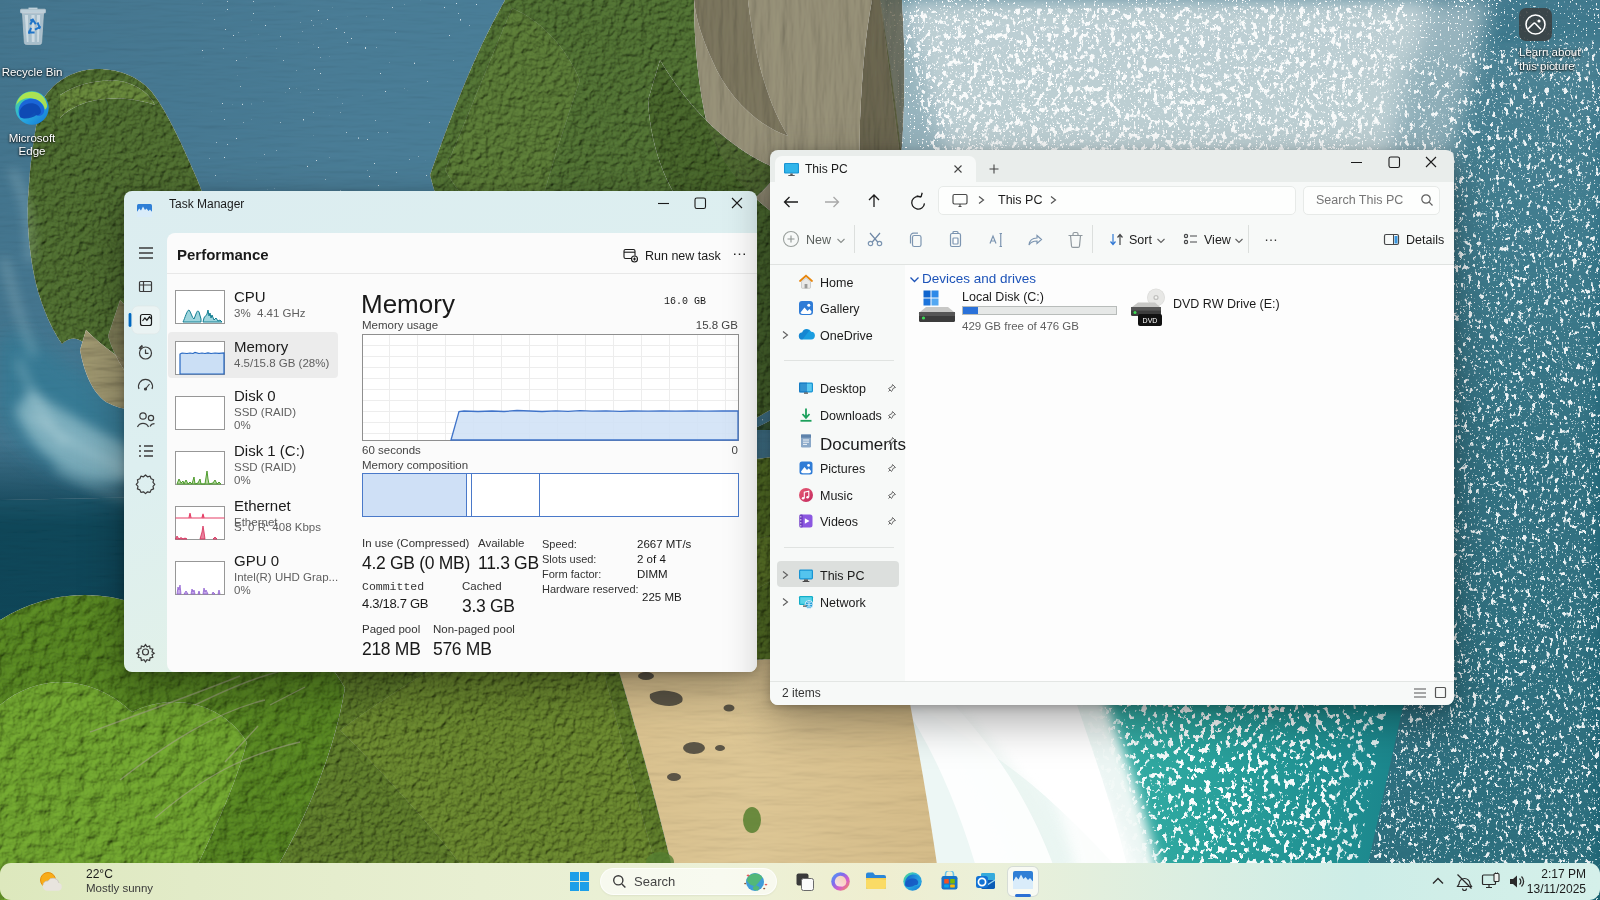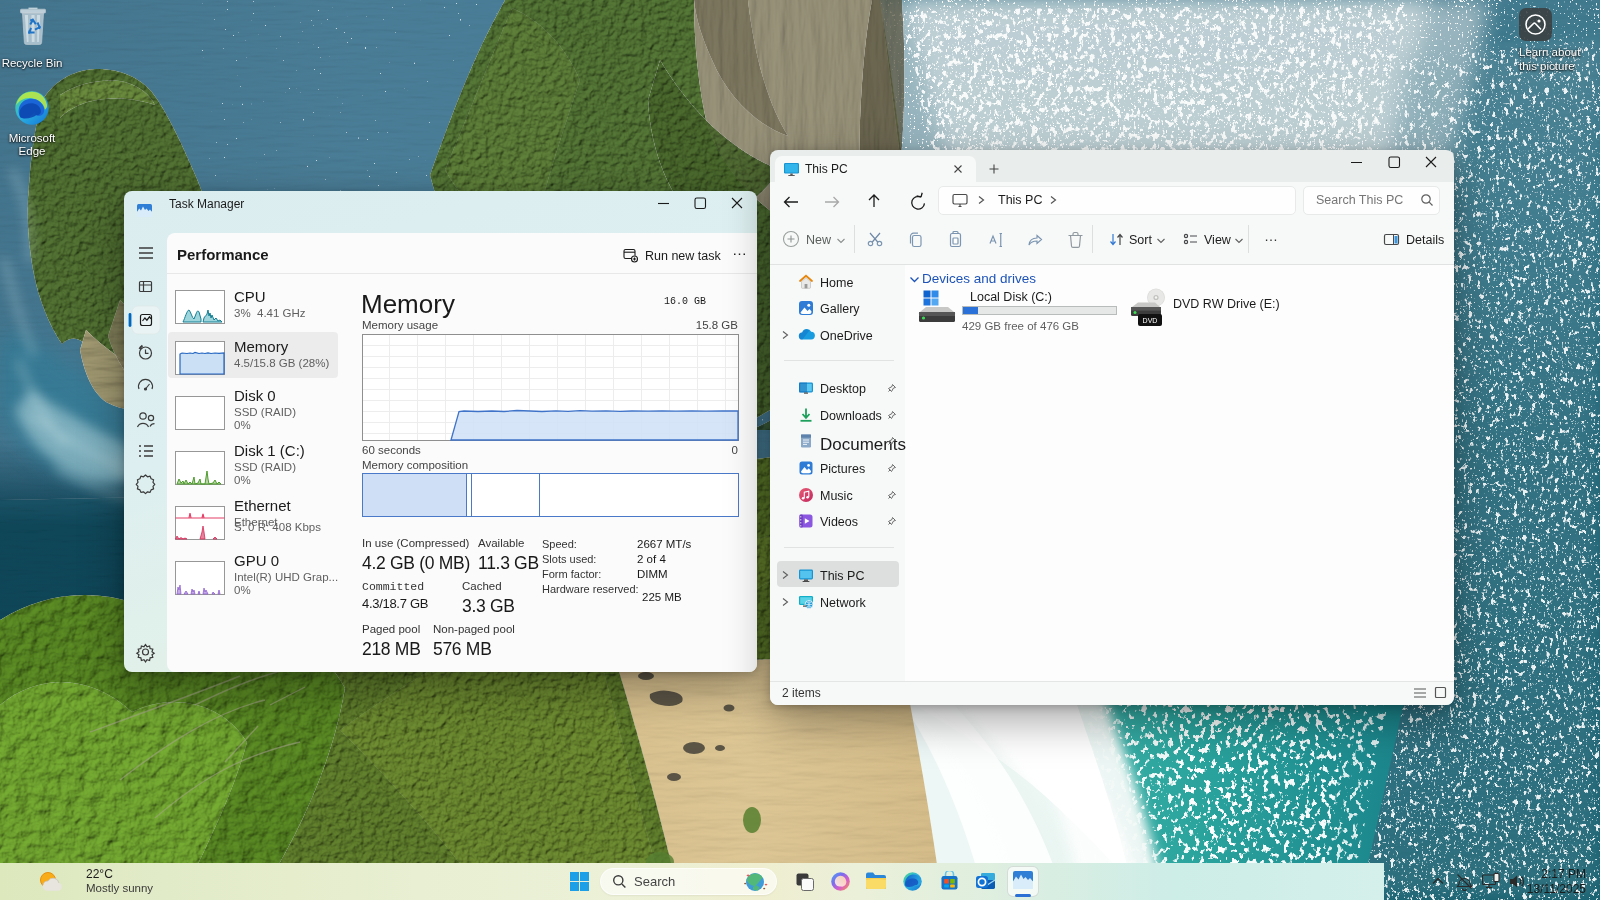--- a/index.html
+++ b/index.html
@@ -226,21 +226,21 @@
   <path d="M6.8,9 L10,9 L10.5,36 L8.8,36 Z M19,9 L22.2,9 L20.8,36 L19.2,36 Z M13.4,9 L16.6,9 L16.6,36 L13.8,36 Z" fill="#f4f8fa" fill-opacity="0.5"></path>
   <rect x="2.5" y="3.2" width="25" height="3.8" rx="0.8" fill="#dbe6ec" fill-opacity="0.8" stroke="#b9c6ce" stroke-width="0.7"></rect>
   <path d="M10.5,1.6 h9 v1.6 h-9 Z" fill="#ccdae2" fill-opacity="0.9"></path>
   <g fill="none" stroke="#1f74c8" stroke-width="2">
    <path d="M12.2,18.5 l2.8,-4.6 2.8,4.4"></path>
    <path d="M19.5,16.5 l2,4.8 -4.6,2.3"></path>
    <path d="M16.6,26.5 l-5.2,0 1.6,-4.6"></path>
    <path d="M12.2,14.5 l3,-0.8 M21.8,20 l-0.6,3 M11,27.5 l0.6,-3"></path>
   </g>
  </svg>
- <div style="font-size:11.5px;color:#fff;text-shadow:0 1px 2px rgba(0,0,0,.9),0 0 3px rgba(0,0,0,.6);margin-top:7px;">Recycle Bin</div>
+ <div style="font-size:11.5px;color:#fff;text-shadow:0 1px 2px rgba(0,0,0,.9),0 0 3px rgba(0,0,0,.6);margin-top:16px;">Recycle Bin</div>
 </div>
 <div style="position:absolute;left:0px;top:88px;width:64px;text-align:center;">
  <svg width="40" height="40" viewBox="0 0 48 48" style="margin-left:0px;">
   <defs>
    <linearGradient id="edga" x1="0" y1="0" x2="1" y2="1">
           <stop offset="0" stop-color="#4fd787"></stop>
           <stop offset="0.45" stop-color="#2cb3e0"></stop>
           <stop offset="1" stop-color="#1273d8"></stop>
         </linearGradient>
    <linearGradient id="edgb" x1="0" y1="0" x2="1" y2="0.3">
@@ -671,41 +671,41 @@
         <rect x="5.5" y="0.5" width="7" height="7" fill="#0f64ce"></rect>
         <rect x="13.5" y="0.5" width="7" height="7" fill="#2f8ae8"></rect>
         <rect x="5.5" y="8.5" width="7" height="7" fill="#1d74dc"></rect>
         <rect x="13.5" y="8.5" width="7" height="7" fill="#54a8f2"></rect>
       </g>
   <path d="M2,22 L8,17 H30 L36,22 Z" fill="#c8c8c6"></path>
   <rect x="1" y="22" width="36" height="10" rx="1.5" fill="#3c3c3c"></rect>
   <rect x="1" y="22" width="36" height="4" fill="#565656"></rect>
   <circle cx="5.5" cy="28" r="1.6" fill="#3ddc55"></circle>
  </svg>
- <div style="position:absolute;left:200px;top:140px;font-size:12.5px;">Local Disk (C:)</div>
+ <div style="position:absolute;left:192px;top:140px;font-size:12.5px;">Local Disk (C:)</div>
  <div style="position:absolute;left:192px;top:156px;width:155px;height:9px;border:1px solid #b8bcba;background:#e6e8e7;"></div>
  <div style="position:absolute;left:193px;top:157px;width:15px;height:7px;background:#2a71d9;"></div>
  <div style="position:absolute;left:192px;top:170px;font-size:11.5px;color:#5f5f5f;">429 GB free of 476 GB</div>
  
  <svg style="position:absolute;left:360px;top:138px" width="42" height="40" viewBox="0 0 42 40">
   <circle cx="26" cy="9.5" r="9" fill="#dcdcda"></circle>
       <circle cx="26" cy="9.5" r="8.2" fill="#e8e8e6"></circle>
       <circle cx="26" cy="9.5" r="2.6" fill="#c2c2c0"></circle>
       <circle cx="26" cy="9.5" r="1.2" fill="#f6f6f4"></circle>
   <path d="M2,19 L8,14.5 H25 L30,19 Z" fill="#c8c8c6"></path>
   <rect x="1" y="19" width="30" height="9" rx="1.5" fill="#3c3c3c"></rect>
   <rect x="1" y="19" width="30" height="3.6" fill="#565656"></rect>
   <circle cx="5" cy="24.5" r="1.5" fill="#3ddc55"></circle>
   <rect x="8" y="26" width="24" height="12" rx="2" fill="#111"></rect>
   <text x="20" y="35" text-anchor="middle" font-size="7" fill="#fff" font-family="Liberation Sans">DVD</text>
  </svg>
  <div style="position:absolute;left:403px;top:147px;font-size:12.5px;">DVD RW Drive (E:)</div>
 </div>
 
-<div id="taskbar" style="position:absolute;left:0;top:863px;width:1384px;height:37px;background:linear-gradient(90deg,#dde8bd 0%,#e2ebc8 12%,#e8efd2 30%,#ecf1d7 45%,#efeed0 55%,#ebf0d9 62%,#daeee2 75%,#cdede7 85%,#d5f0ea 100%);">
+<div id="taskbar" style="position:absolute;left:0;top:863px;width:1600px;height:37px;background:linear-gradient(90deg,#dde8bd 0%,#e2ebc8 12%,#e8efd2 30%,#ecf1d7 45%,#efeed0 55%,#ebf0d9 62%,#daeee2 75%,#cdede7 85%,#d5f0ea 100%);border-radius:11px;">
 
  <svg style="position:absolute;left:36px;top:5px" width="28" height="28" viewBox="0 0 28 28">
   <circle cx="12" cy="12" r="7.5" fill="#f8ad18"></circle>
   <circle cx="12" cy="12" r="7.5" fill="none" stroke="#e88f0a" stroke-width="1"></circle>
   <path d="M7,17 a5,5 0 0,1 5,-4 a6,6 0 0,1 11,2 a4,4 0 0,1 -1,7.8 H11 a4.5,4.5 0 0,1 -4,-5.8 Z" fill="#e8e4de"></path>
   <path d="M7,17 a5,5 0 0,1 5,-4 a6,6 0 0,1 11,2" fill="none" stroke="#c9c4bc" stroke-width="0.8"></path>
  </svg>
  <div style="position:absolute;left:86px;top:4px;font-size:12px;color:#1b1b1b;">22°C</div>
  <div style="position:absolute;left:86px;top:19px;font-size:11.5px;color:#3a3a3a;">Mostly sunny</div>
 

